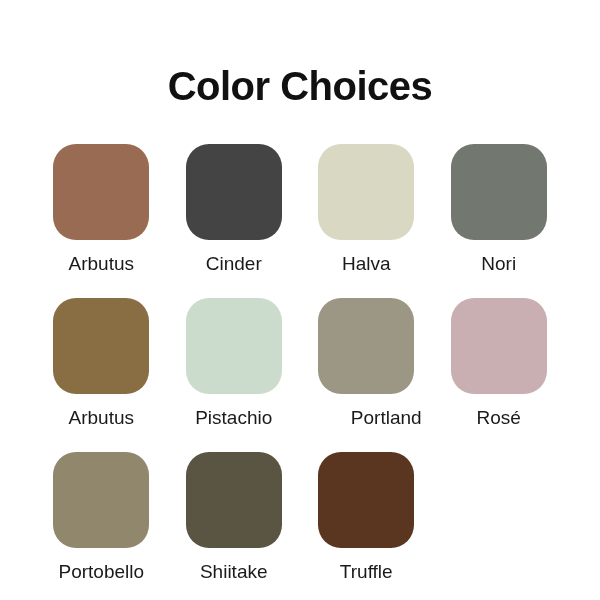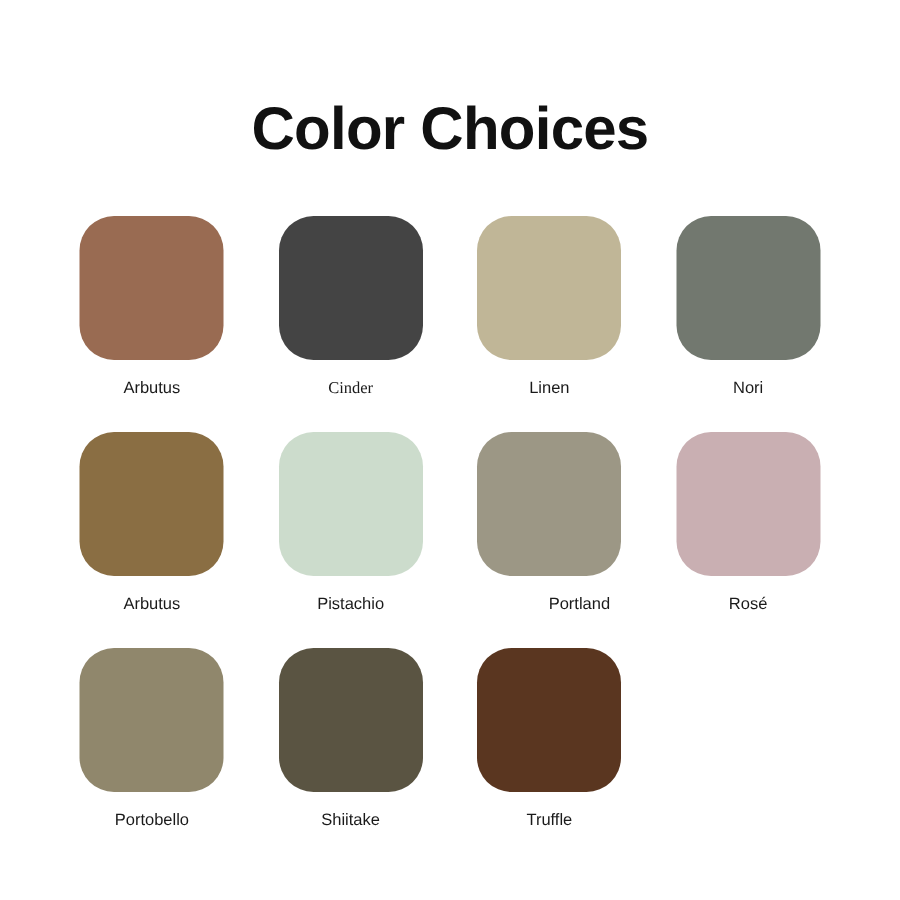--- a/index.html
+++ b/index.html
@@ -49,21 +49,21 @@
     align-items: center;
   }
   .swatch-chip {
     width: 96px;
     height: 96px;
     border-radius: 23px;
     display: block;
   }
   .swatch-label {
     margin-top: 13px;
-    font-size: 11px;
+    font-size: 19px;
     color: #1a1a1a;
     text-align: center;
     line-height: 1.2;
     white-space: nowrap;
   }
 </style>
 </head>
 <body style="background: rgb(255, 255, 255);">
 
 <div class="page">
@@ -72,28 +72,28 @@
 
   <div class="swatch-grid">
 
     <div class="swatch-cell">
       <span class="swatch-chip" style="background: rgb(153, 107, 82);"></span>
       <span class="swatch-label" style="color: rgb(26, 26, 26);">Arbutus</span>
     </div>
 
     <div class="swatch-cell">
       <span class="swatch-chip" style="background: rgb(68, 68, 68);"></span>
-      <span class="swatch-label" style="color: rgb(26, 26, 26); font-family: Liberation Serif, serif;">Cinder</span>
+      <span class="swatch-label" style="color: rgb(26, 26, 26);">Cinder</span>
     </div>
 
+    <div class="swatch-cell">
+      <span class="swatch-chip" style="background: rgb(216, 216, 195);"></span>
+      <span class="swatch-label" style="color: rgb(26, 26, 26);">Halva</span>
+    </div>
 
-    <div class="swatch-cell">
-      <span class="swatch-chip" style="background: rgb(192, 182, 151);"></span>
-      <span class="swatch-label" style="color: rgb(26, 26, 26);">Linen</span>
-    </div>
 
     <div class="swatch-cell">
       <span class="swatch-chip" style="background: rgb(114, 120, 111);"></span>
       <span class="swatch-label" style="color: rgb(26, 26, 26);">Nori</span>
     </div>
 
     <div class="swatch-cell">
       <span class="swatch-chip" style="background: rgb(138, 110, 67);"></span>
       <span class="swatch-label" style="color: rgb(26, 26, 26);">Arbutus</span>
     </div>

